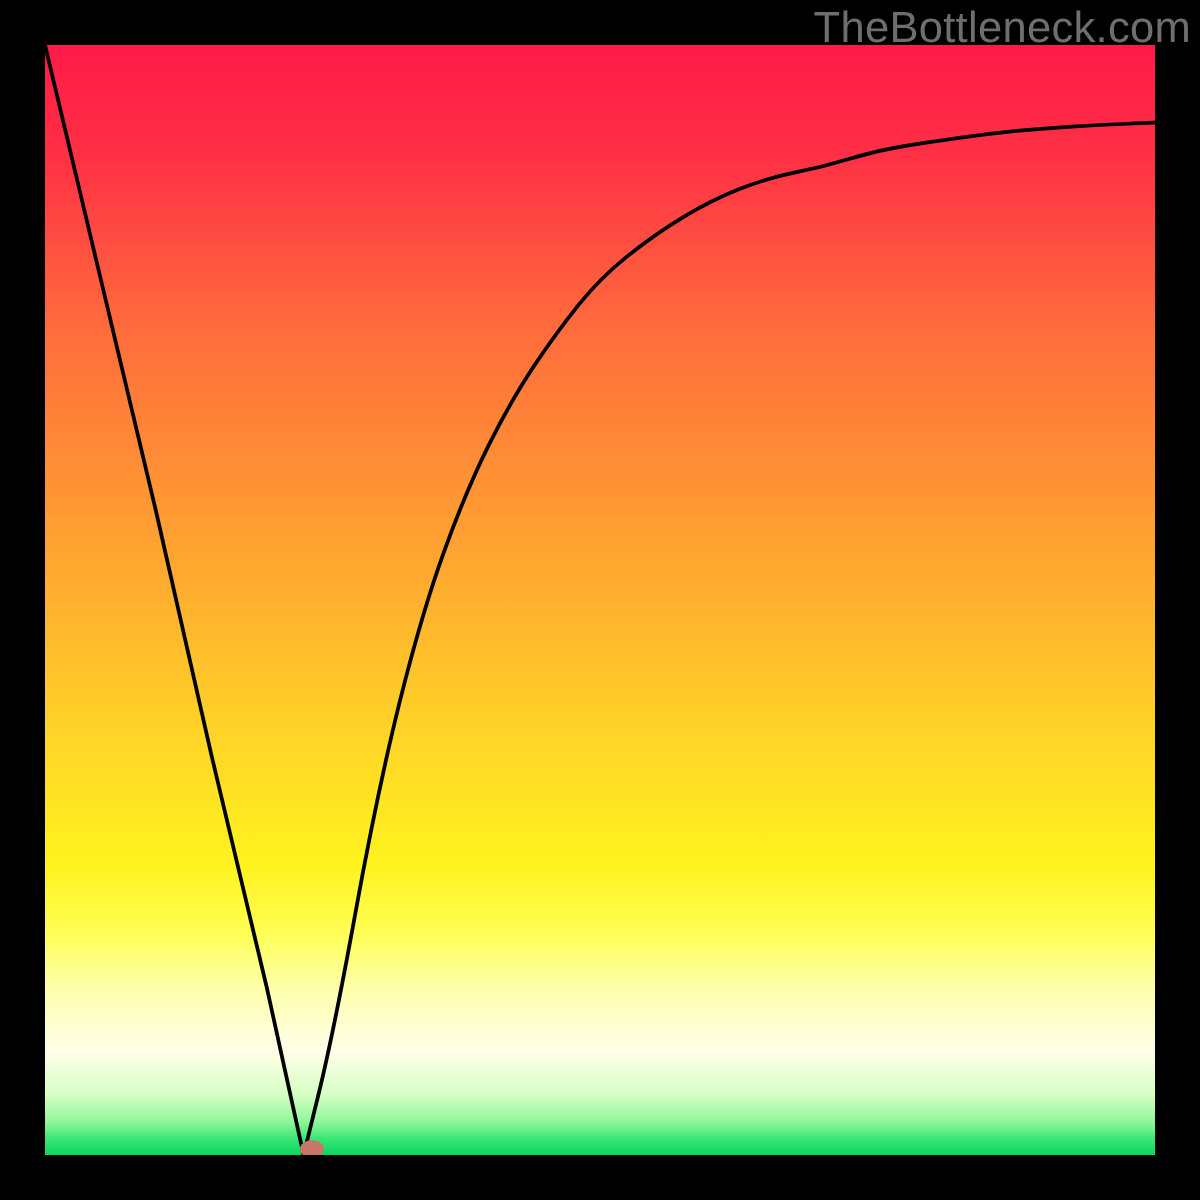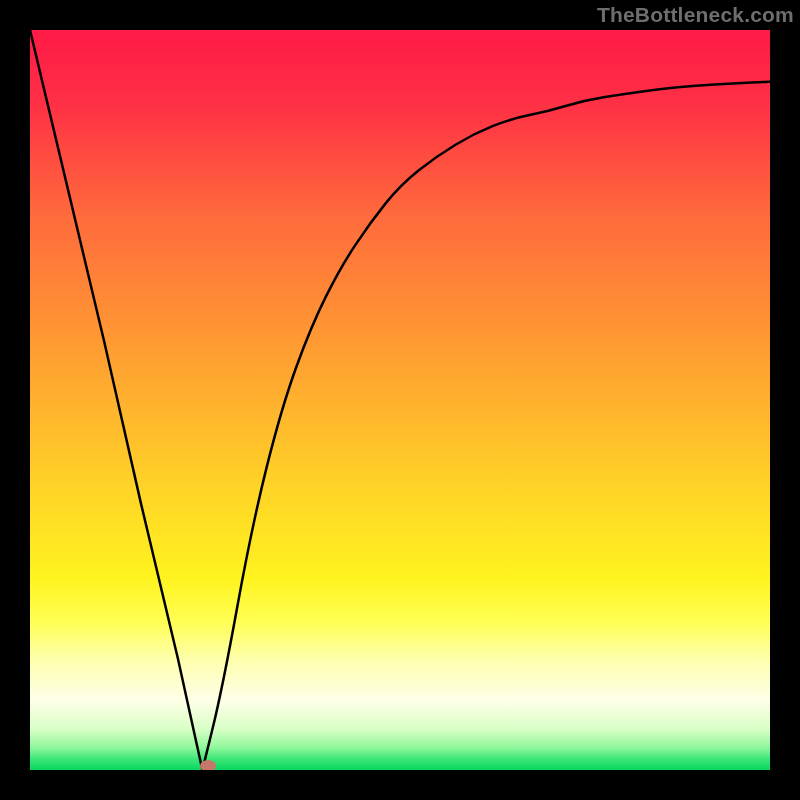--- a/index.html
+++ b/index.html
@@ -37,22 +37,22 @@
     left: 0;
     top: 0;
     width: 740px;
     height: 740px;
   }
   .watermark {
     position: absolute;
     top: 3px;
     right: 6px;
     color: #6e6e6e;
-    font-size: 21px;
-    font-weight: 700;
+    font-size: 29px;
+    font-weight: 400;
     letter-spacing: 0.2px;
     font-family: Arial, Helvetica, sans-serif;
   }
   .marker {
     position: absolute;
     width: 16px;
     height: 12px;
     border-radius: 50%;
     background: #c7776a;
     transform: translate(-50%, -50%);

